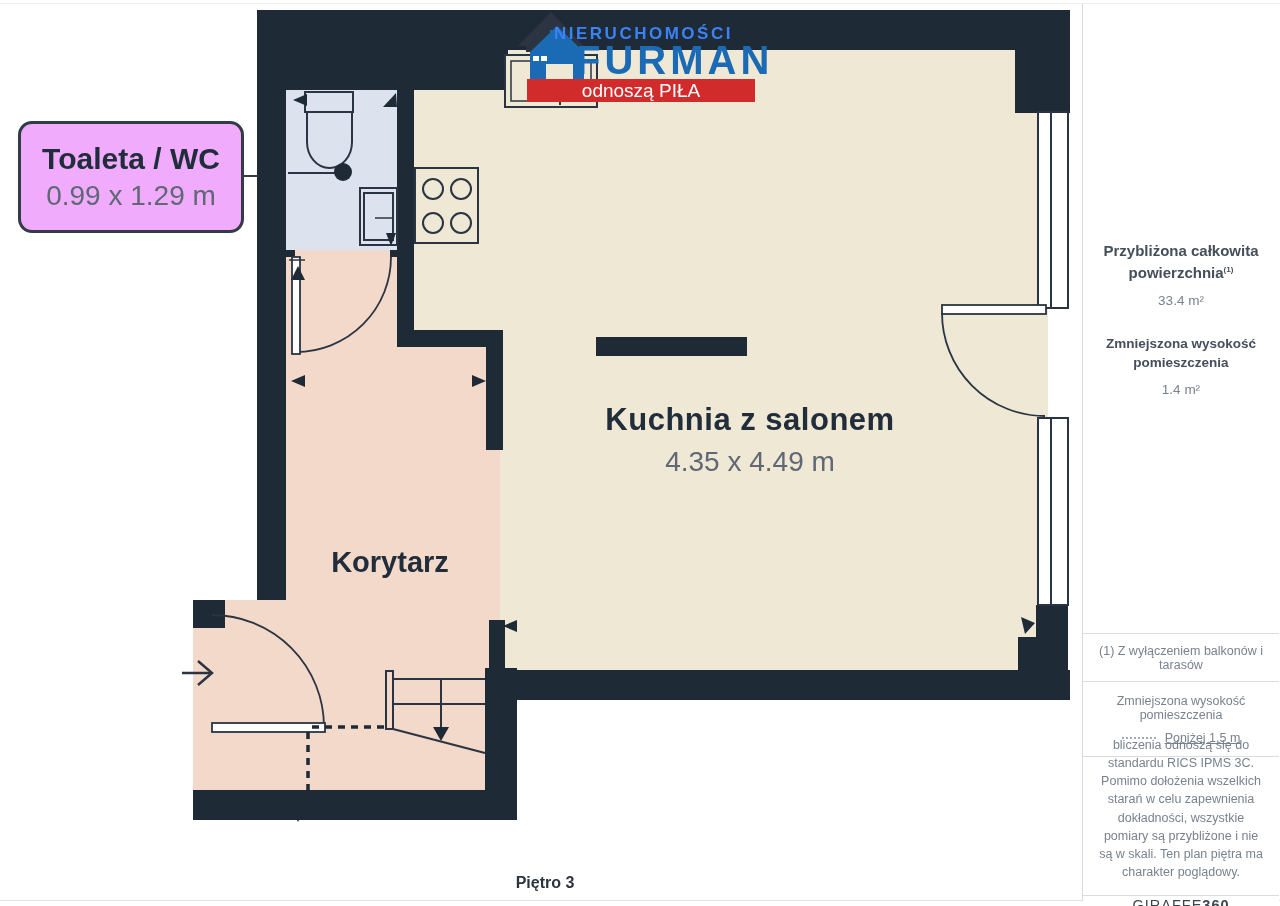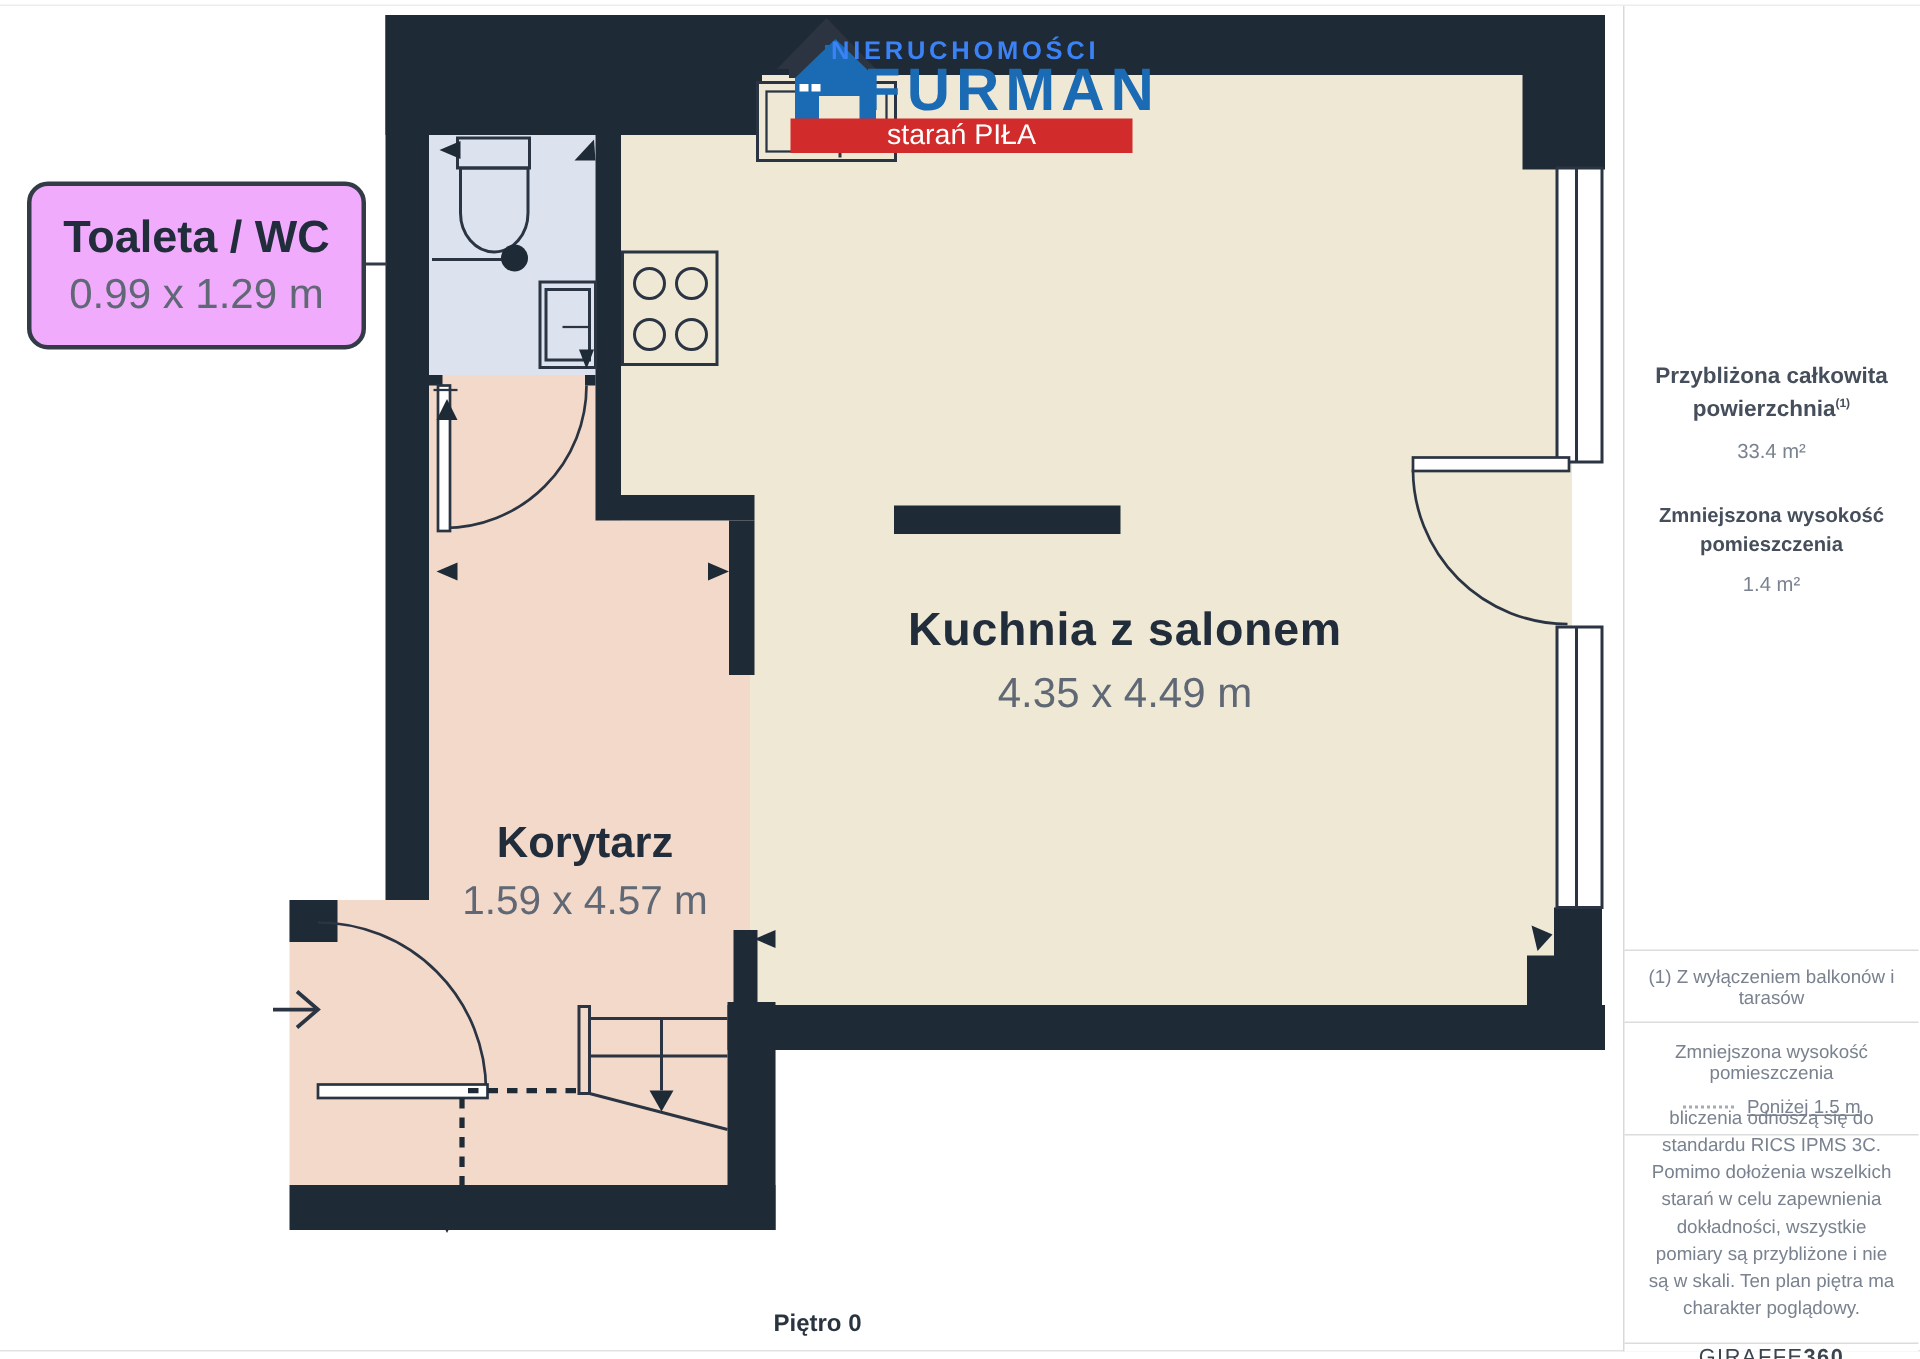--- a/index.html
+++ b/index.html
@@ -178,39 +178,38 @@
       <rect x="533" y="56" width="6" height="5" fill="#ffffff"></rect>
       <rect x="541" y="56" width="6" height="5" fill="#ffffff"></rect>
       <rect x="576" y="64" width="8" height="24" fill="#1b6ab4"></rect>
       <line x1="560" y1="88" x2="560" y2="105" stroke="#2b3440" stroke-width="2"></line>
     </g>
   </svg>
 
   <div class="logo-line1">NIERUCHOMOŚCI</div>
   <div class="logo-line2">FURMAN</div>
   <div class="logo-banner">
-    <span>starań PIŁA</span>
+    <span>odnoszą PIŁA</span>
   </div>
 
   <div class="callout">
     <div class="room-name">Toaleta / WC</div>
     <div class="room-dims">0.99 x 1.29 m</div>
   </div>
 
   <div class="room-label" id="kitchen-label">
     <div class="room-name">Kuchnia z salonem</div>
     <div class="room-dims">4.35 x 4.49 m</div>
   </div>
 
   <div class="room-label" id="corridor-label">
     <div class="room-name">Korytarz</div>
-    <div class="room-dims">1.59 x 4.57 m</div>
-  </div>
-
-  <div class="floor-label">Piętro 0</div>
+  </div>
+
+  <div class="floor-label">Piętro 3</div>
 
   <div class="sidebar">
     <div class="sb-sec s1">
       <div class="sb-title">
         <span>Przybliżona całkowita</span><br>
         <span>powierzchnia</span><span class="sb-sup">(1)</span>
       </div>
       <div class="sb-value">33.4 m²</div>
       <div class="sb-gap"></div>
       <div class="sb-title" style="font-size:13.5px;">Zmniejszona wysokość pomieszczenia</div>

